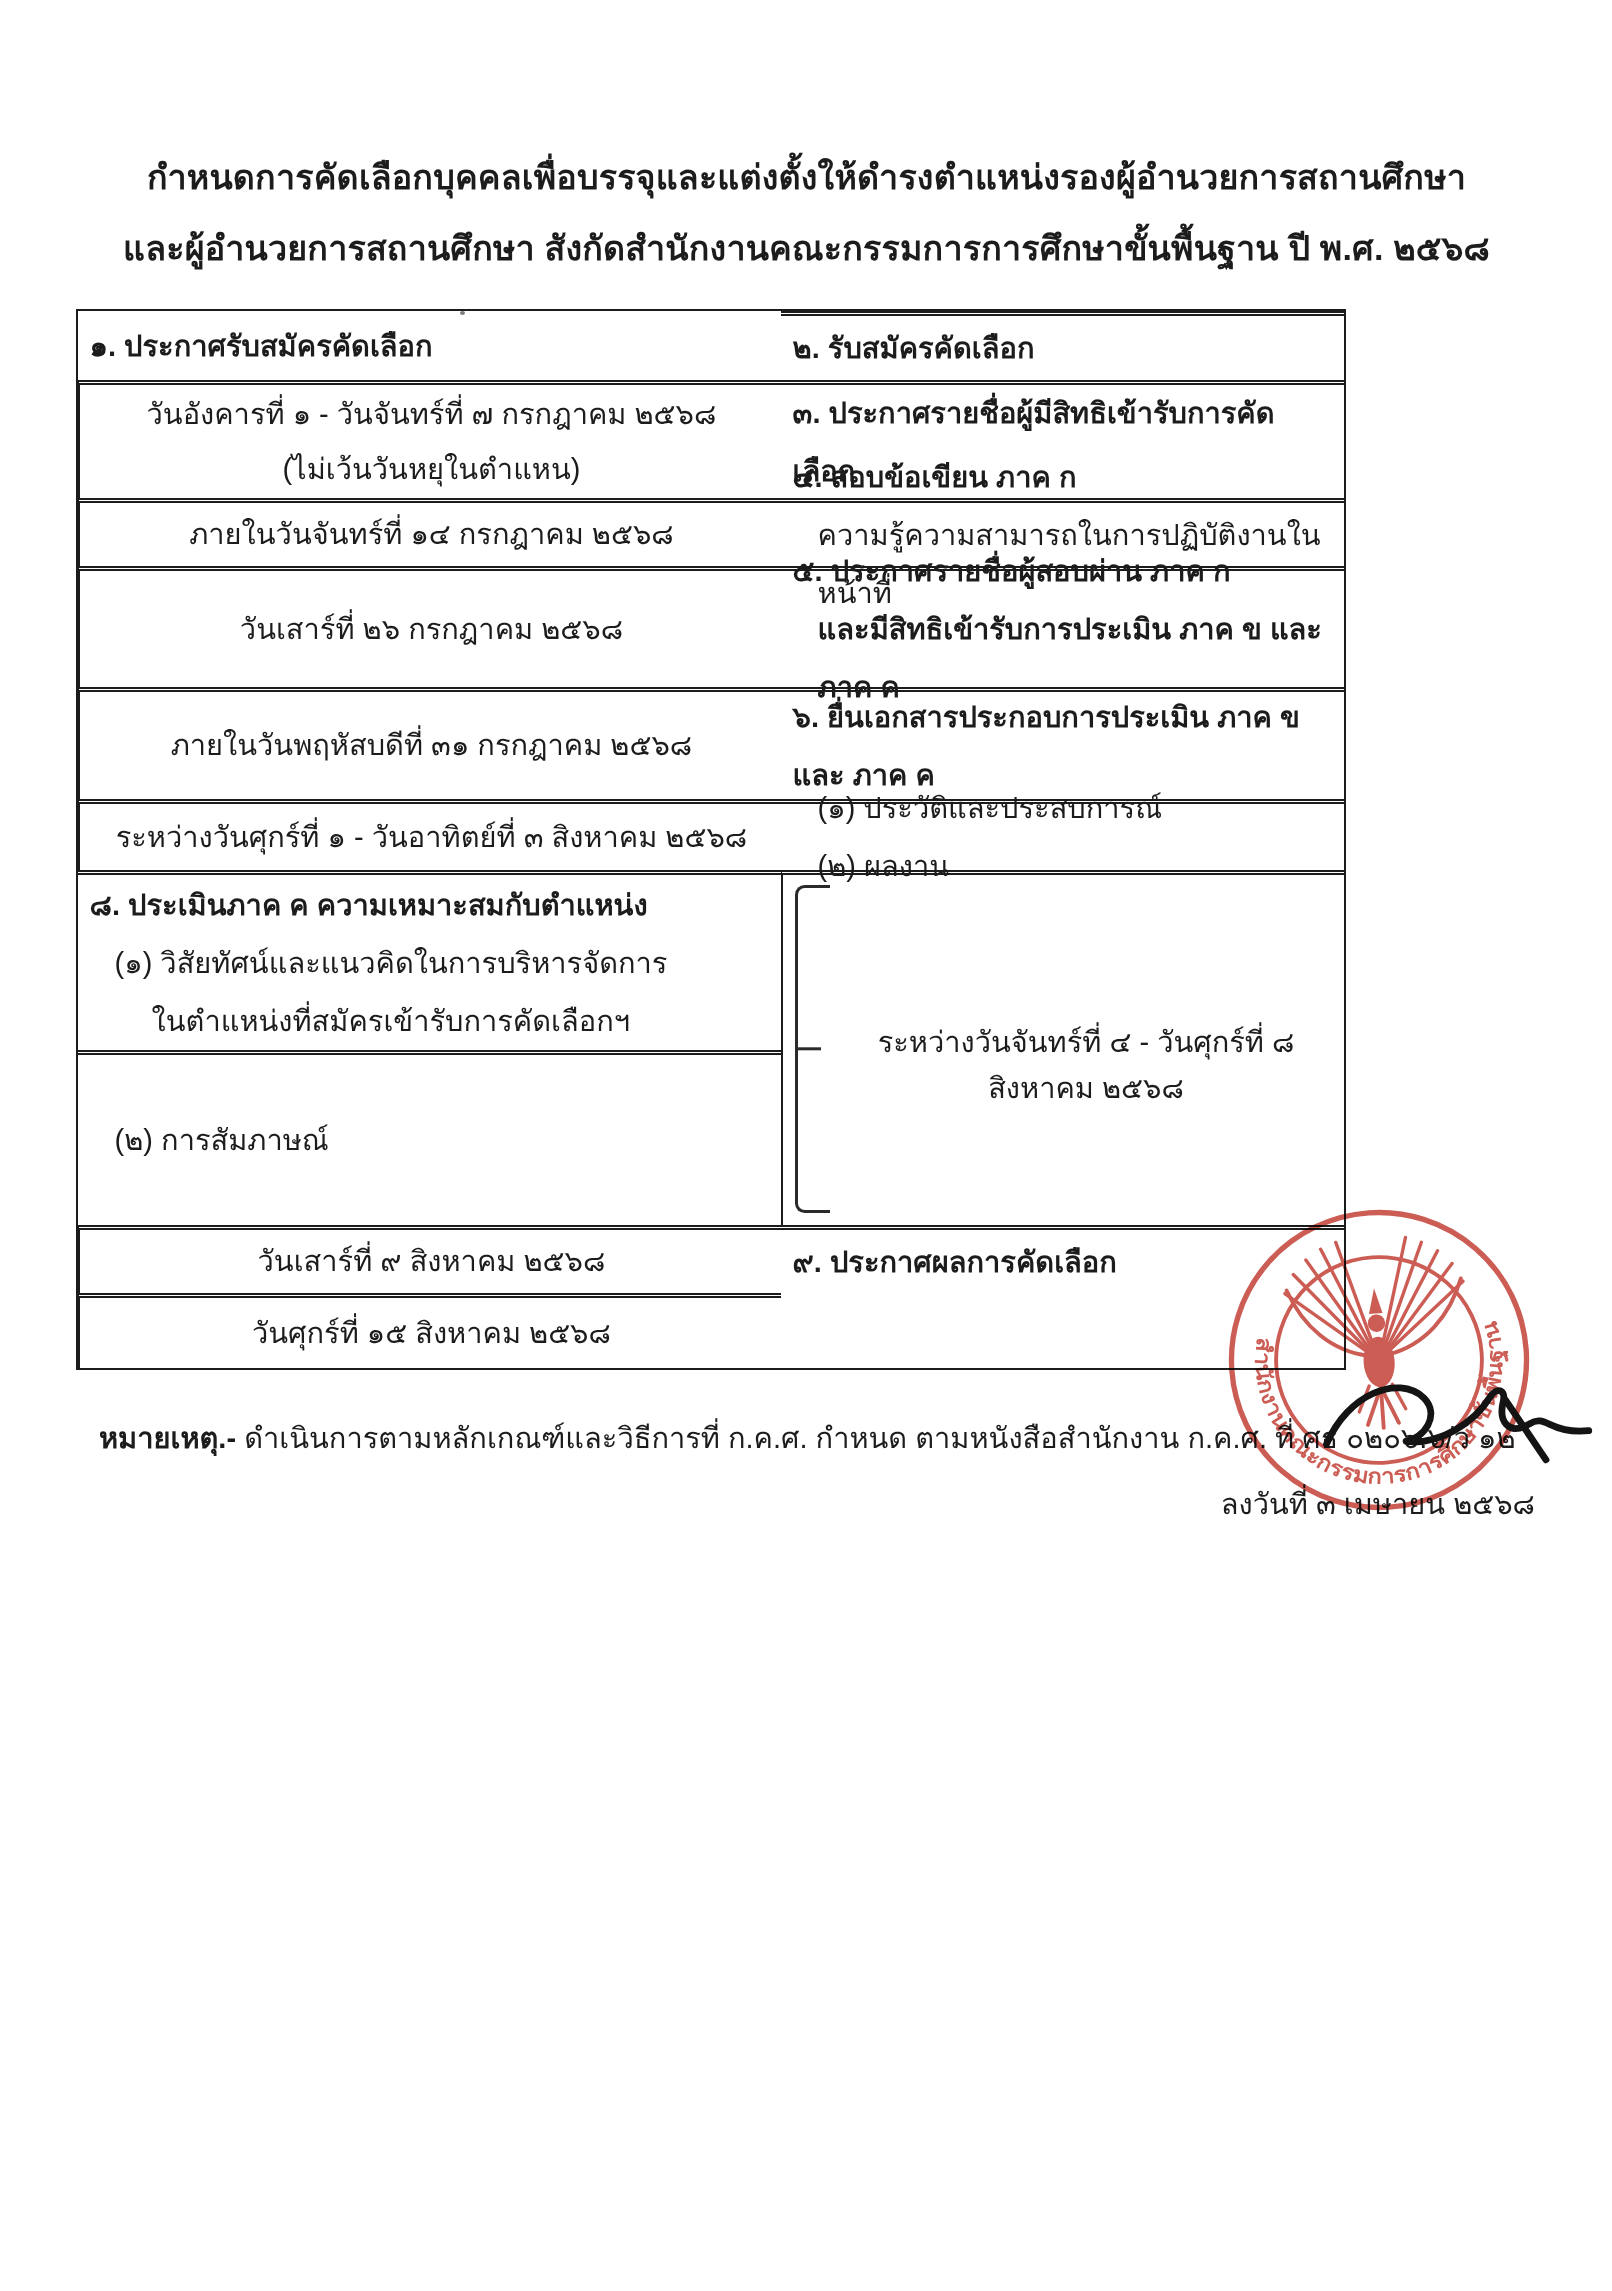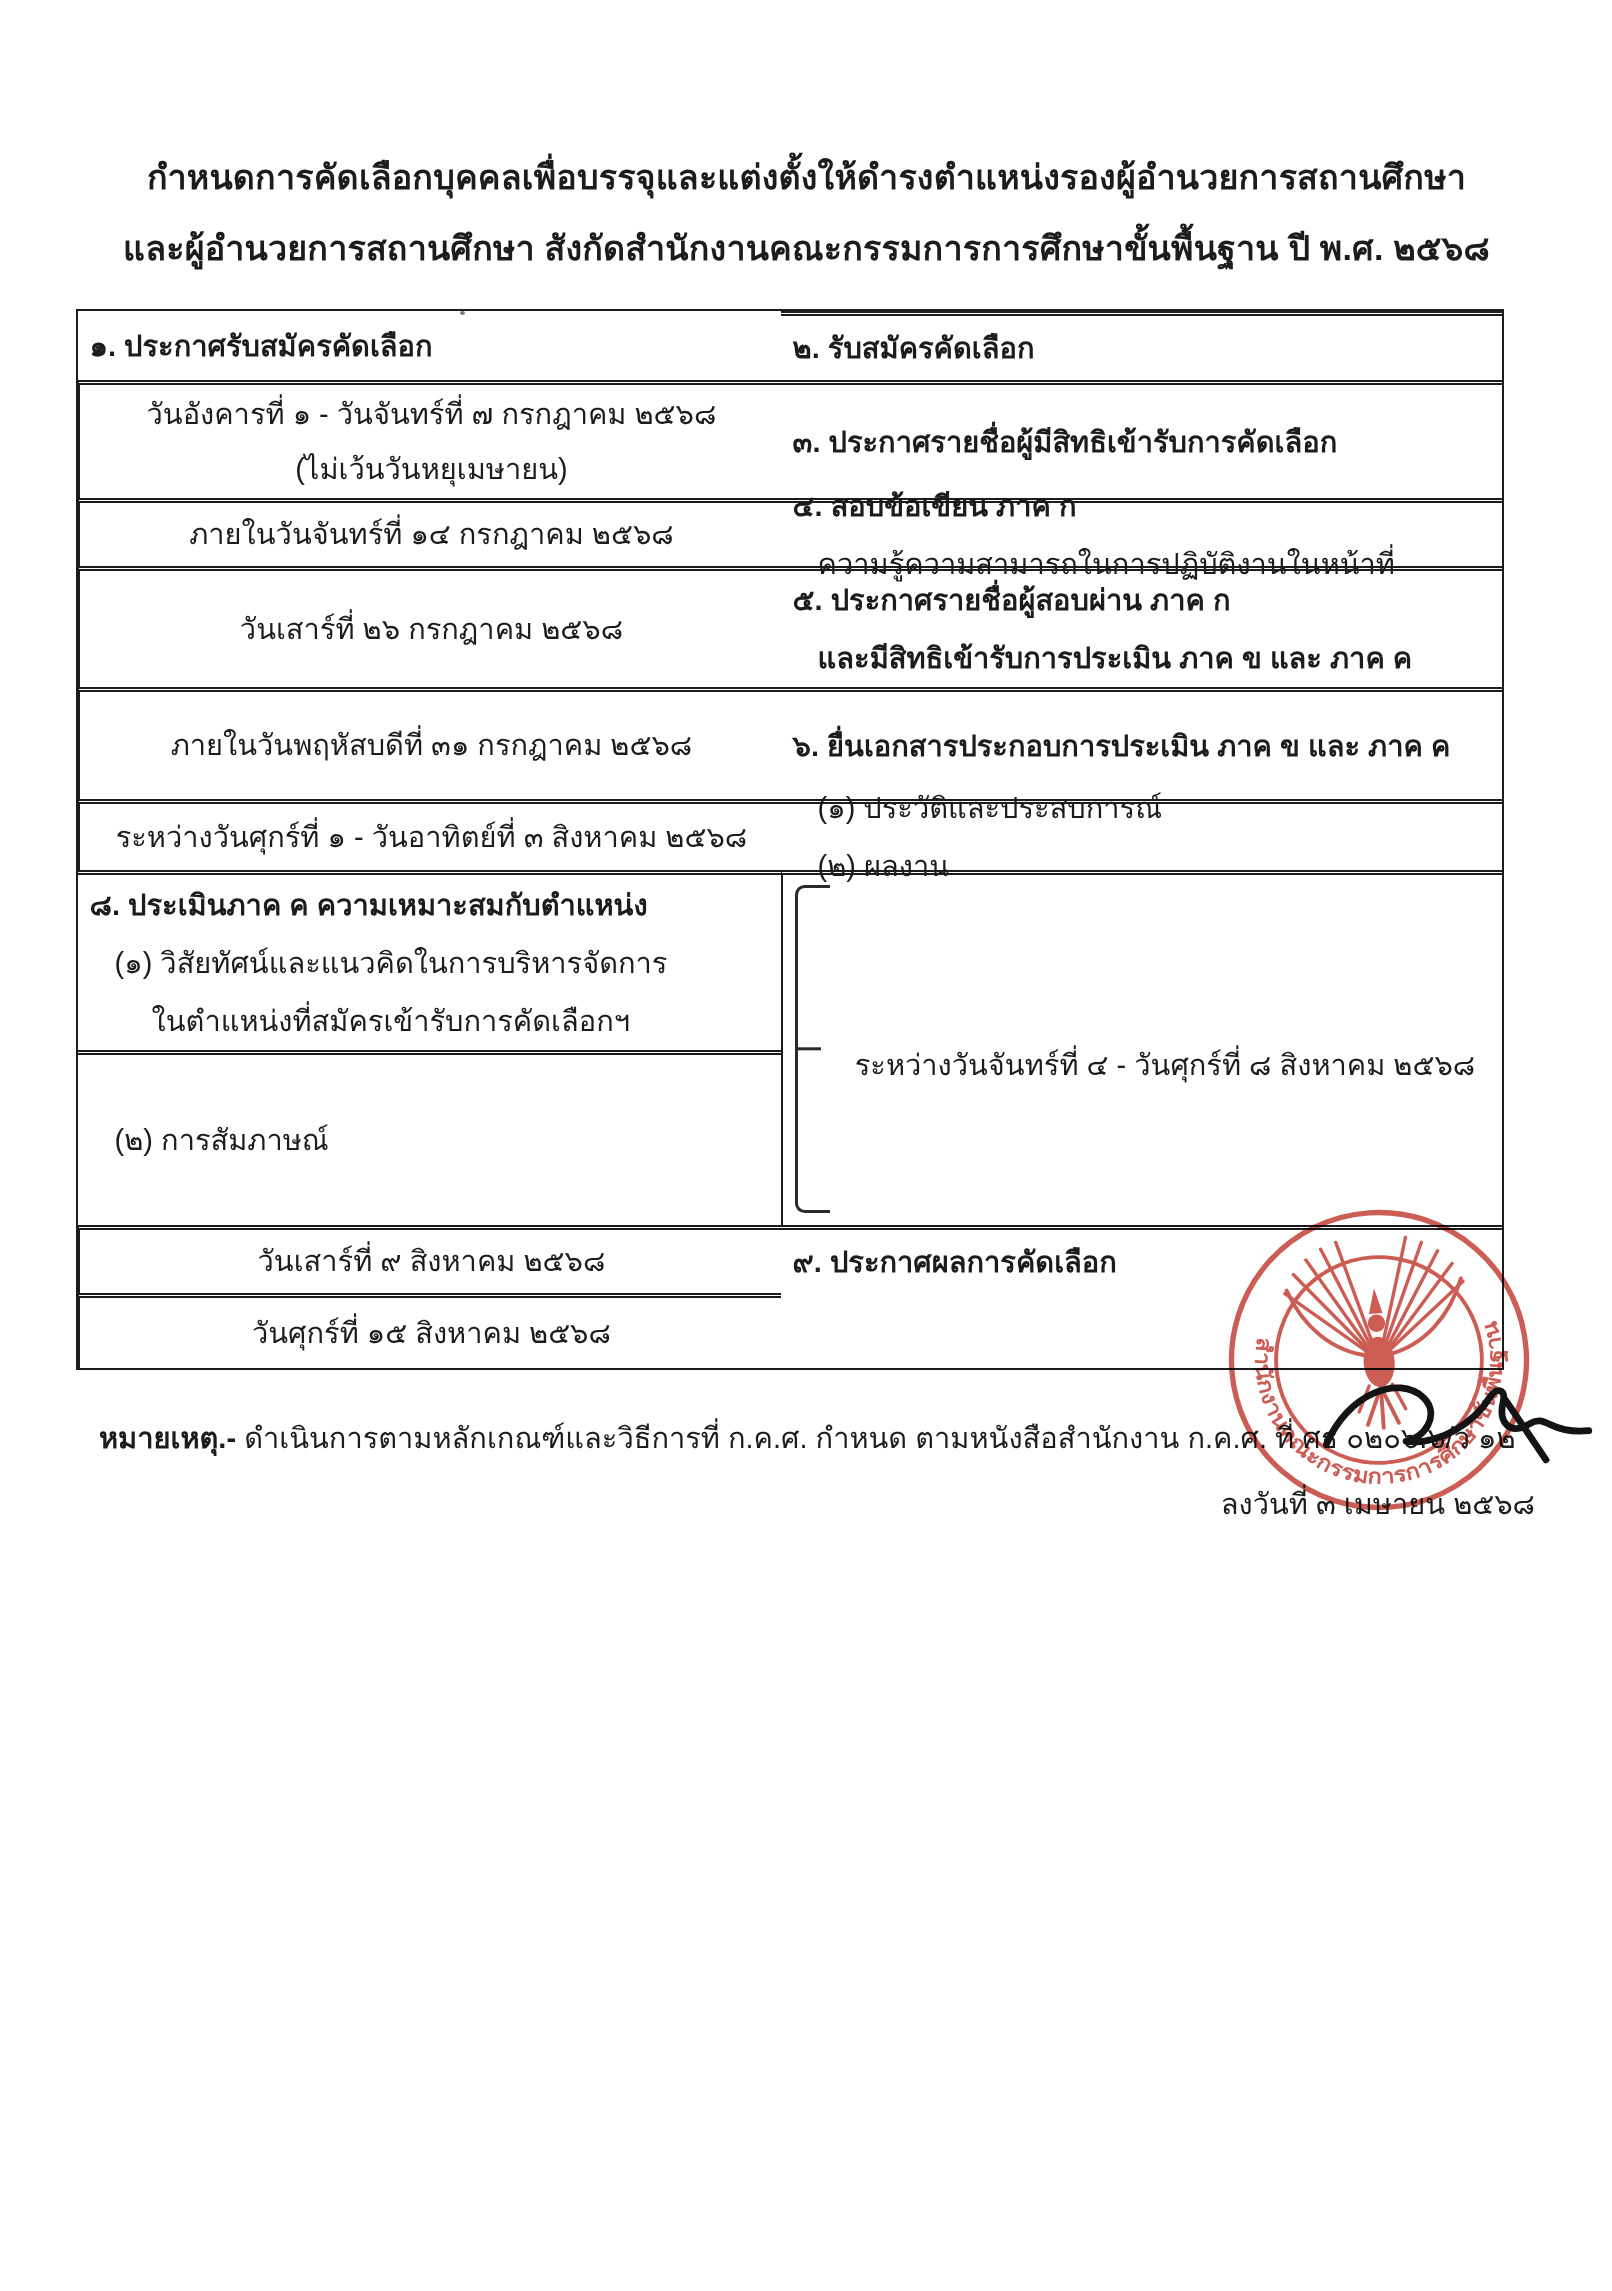--- a/index.html
+++ b/index.html
@@ -19,21 +19,21 @@
   
   .doc-title{
     position:absolute;left:0;top:142px;width:100%;
     text-align:center;
     font-size:34px;font-weight:bold;
     line-height:71px;
     letter-spacing:0.2px;
   }
   
   .schedule-table{
-    position:absolute;left:76px;top:309px;width:1428px;
+    position:absolute;left:76px;top:309px;width:1270px;
     display:grid;
     grid-template-columns:703px 1fr;
     grid-template-rows:69px 118px 68px 121px 112px 71px 180px 175px 68px 75px;
     border:2.9px solid var(--ink);
     font-size:29px;
     background:transparent;
   }
   .cell{
     display:flex;flex-direction:column;justify-content:center;
     line-height:58px;
@@ -104,21 +104,21 @@
 
     <div class="cell label">
       <span class="b">๑. ประกาศรับสมัครคัดเลือก</span>
     </div>
 
     <div class="cell label row-sep">
       <span class="b">๒. รับสมัครคัดเลือก</span>
     </div>
     <div class="cell value row-sep">
       <span>วันอังคารที่ ๑ - วันจันทร์ที่ ๗ กรกฎาคม ๒๕๖๘</span>
-      <span>(ไม่เว้นวันหยุเมษายน)</span>
+      <span>(ไม่เว้นวันหยุในตำแหน)</span>
     </div>
 
     <div class="cell label row-sep">
       <span class="b">๓. ประกาศรายชื่อผู้มีสิทธิเข้ารับการคัดเลือก</span>
     </div>
     <div class="cell value row-sep">
       <span>ภายในวันจันทร์ที่ ๑๔ กรกฎาคม ๒๕๖๘</span>
     </div>
 
     <div class="cell label row-sep">

